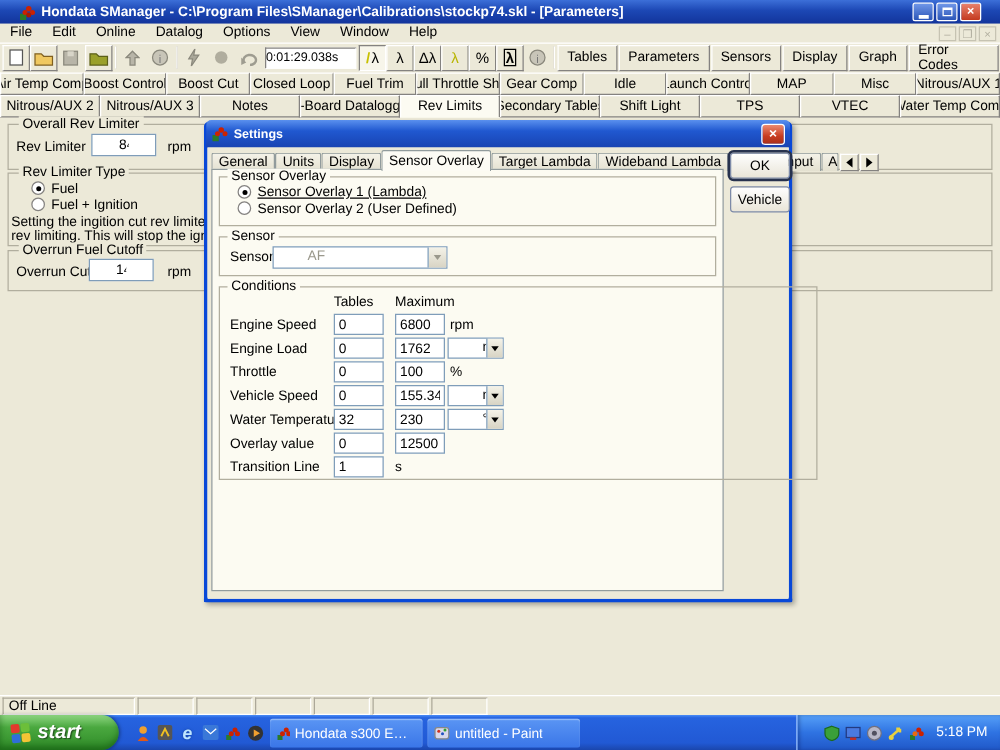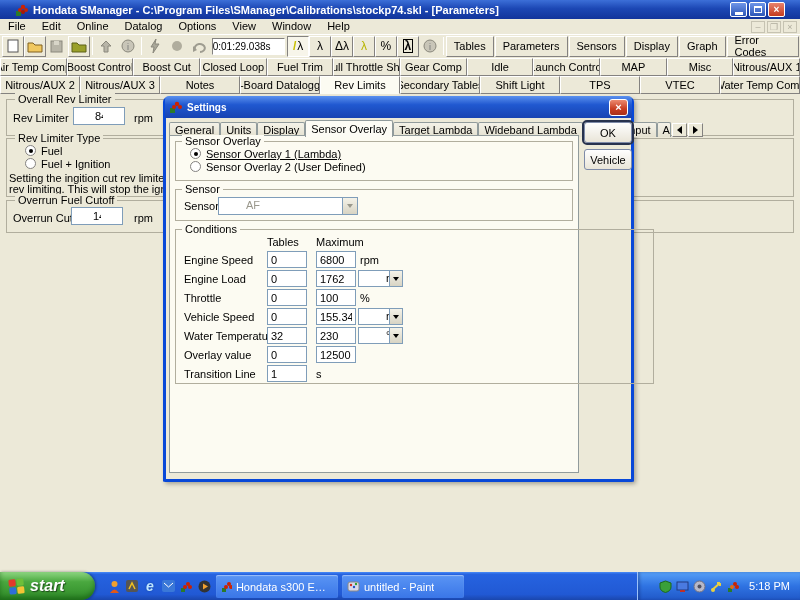--- a/index.html
+++ b/index.html
@@ -425,20 +425,29 @@
           <input class="mini-input" style="left: 91px; top: 135px;" value="1">
           <span class="fieldlabel" style="left:140px; top:138px;">s</span>
         </div>
       </div>
 
       <div class="dlg-btn default" style="top:4px;">OK</div>
       <div class="dlg-btn" style="top:31px;">Vehicle</div>
     </div>
   </div>
 
+  <div class="statusbar">
+    <div class="scell" style="width:106px;">Off Line</div>
+    <div class="scell" style="width:45px;"></div>
+    <div class="scell" style="width:45px;"></div>
+    <div class="scell" style="width:45px;"></div>
+    <div class="scell" style="width:45px;"></div>
+    <div class="scell" style="width:45px;"></div>
+    <div class="scell" style="width:45px;"></div>
+  </div>
 
   <div class="taskbar">
     <div class="startbtn">
       <svg width="17" height="17" viewBox="0 0 17 17" style="transform:rotate(-6deg)">
         <rect x="1" y="1" width="7" height="7" rx="1.5" fill="#e23a2c"></rect>
         <rect x="9" y="1" width="7" height="7" rx="1.5" fill="#6cbf3a"></rect>
         <rect x="1" y="9" width="7" height="7" rx="1.5" fill="#2f6fd8"></rect>
         <rect x="9" y="9" width="7" height="7" rx="1.5" fill="#f3c435"></rect>
       </svg>
       <span class="label">start</span>

